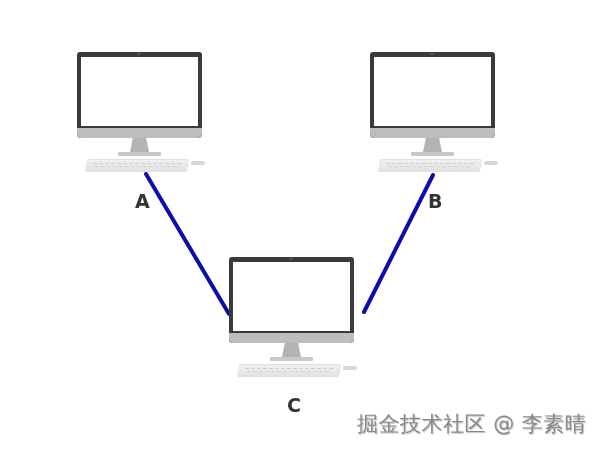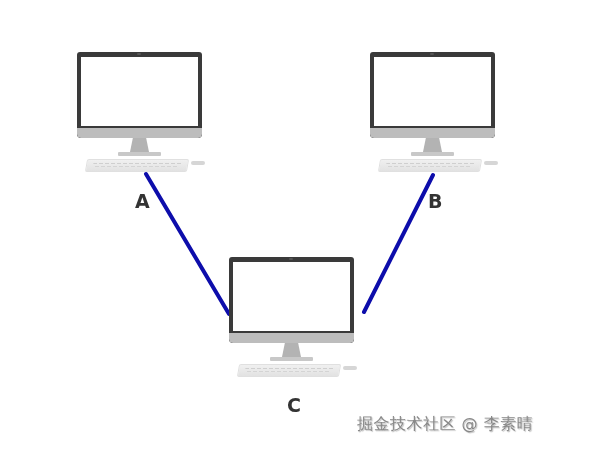--- a/index.html
+++ b/index.html
@@ -110,21 +110,21 @@
       font-weight: bold;
       font-size: 19px;
       line-height: 19px;
       color: #333333;
     }
     .watermark {
       position: absolute;
       left: 357px;
       top: 413px;
       font-family: "DejaVu Sans", "Liberation Sans", sans-serif;
-      font-size: 16px;
+      font-size: 21px;
       line-height: 22px;
       color: #888888;
       text-shadow: 1px 1px 1px rgba(0,0,0,0.25);
       white-space: nowrap;
       letter-spacing: 0.5px;
     }
   </style>
 </head>
 <body>
 

